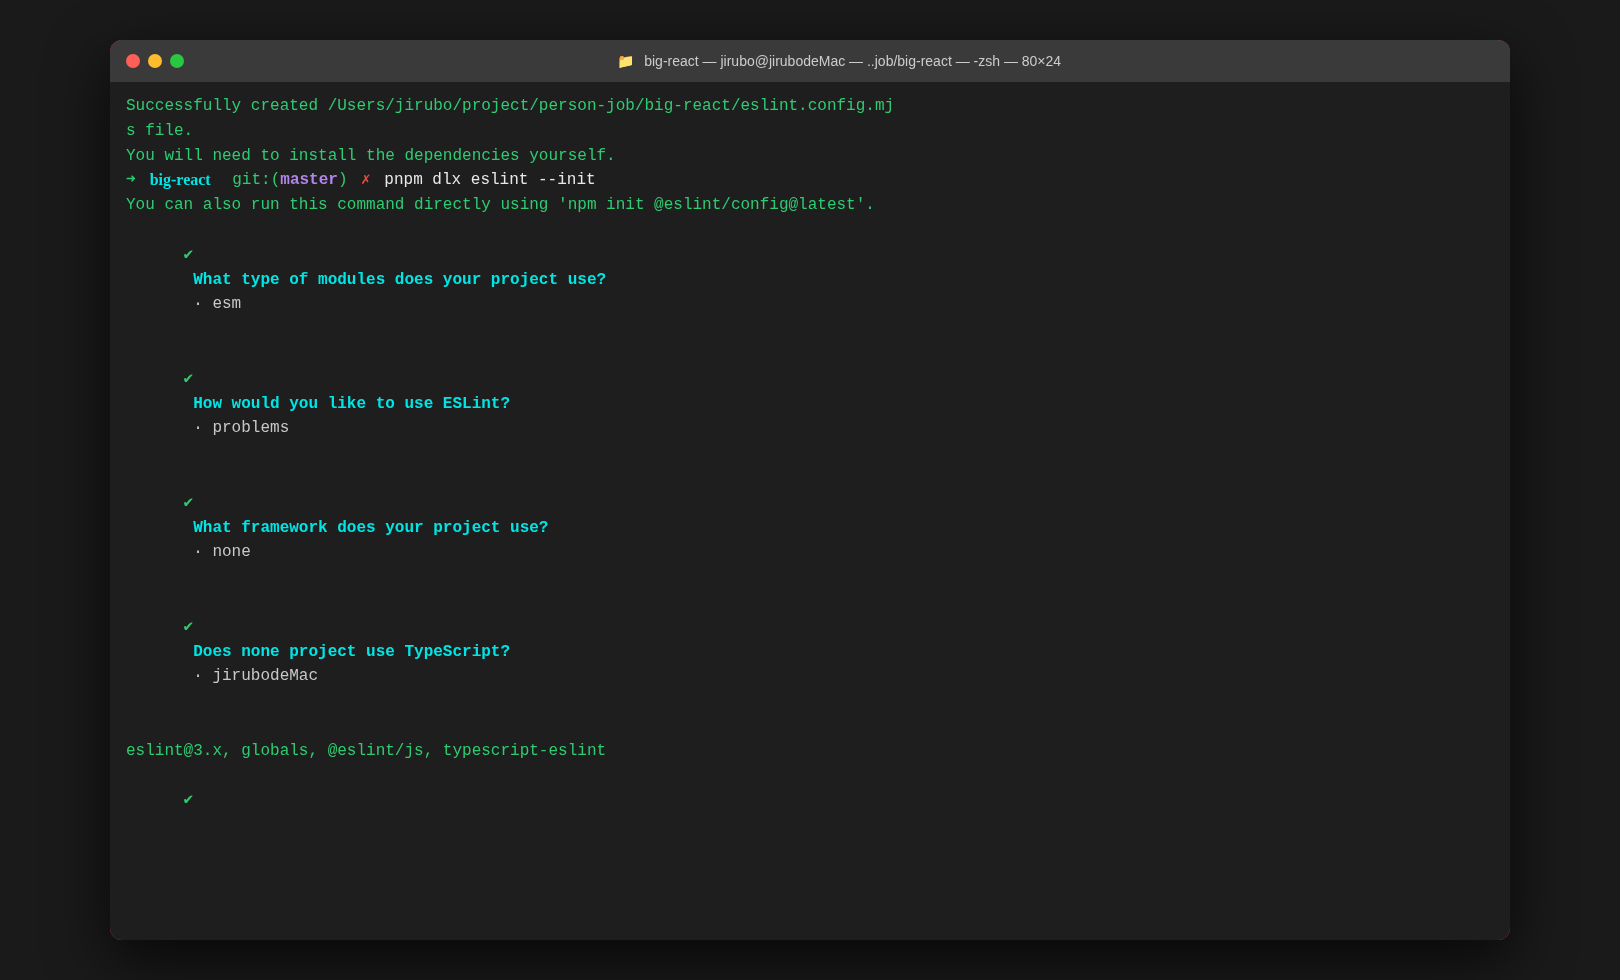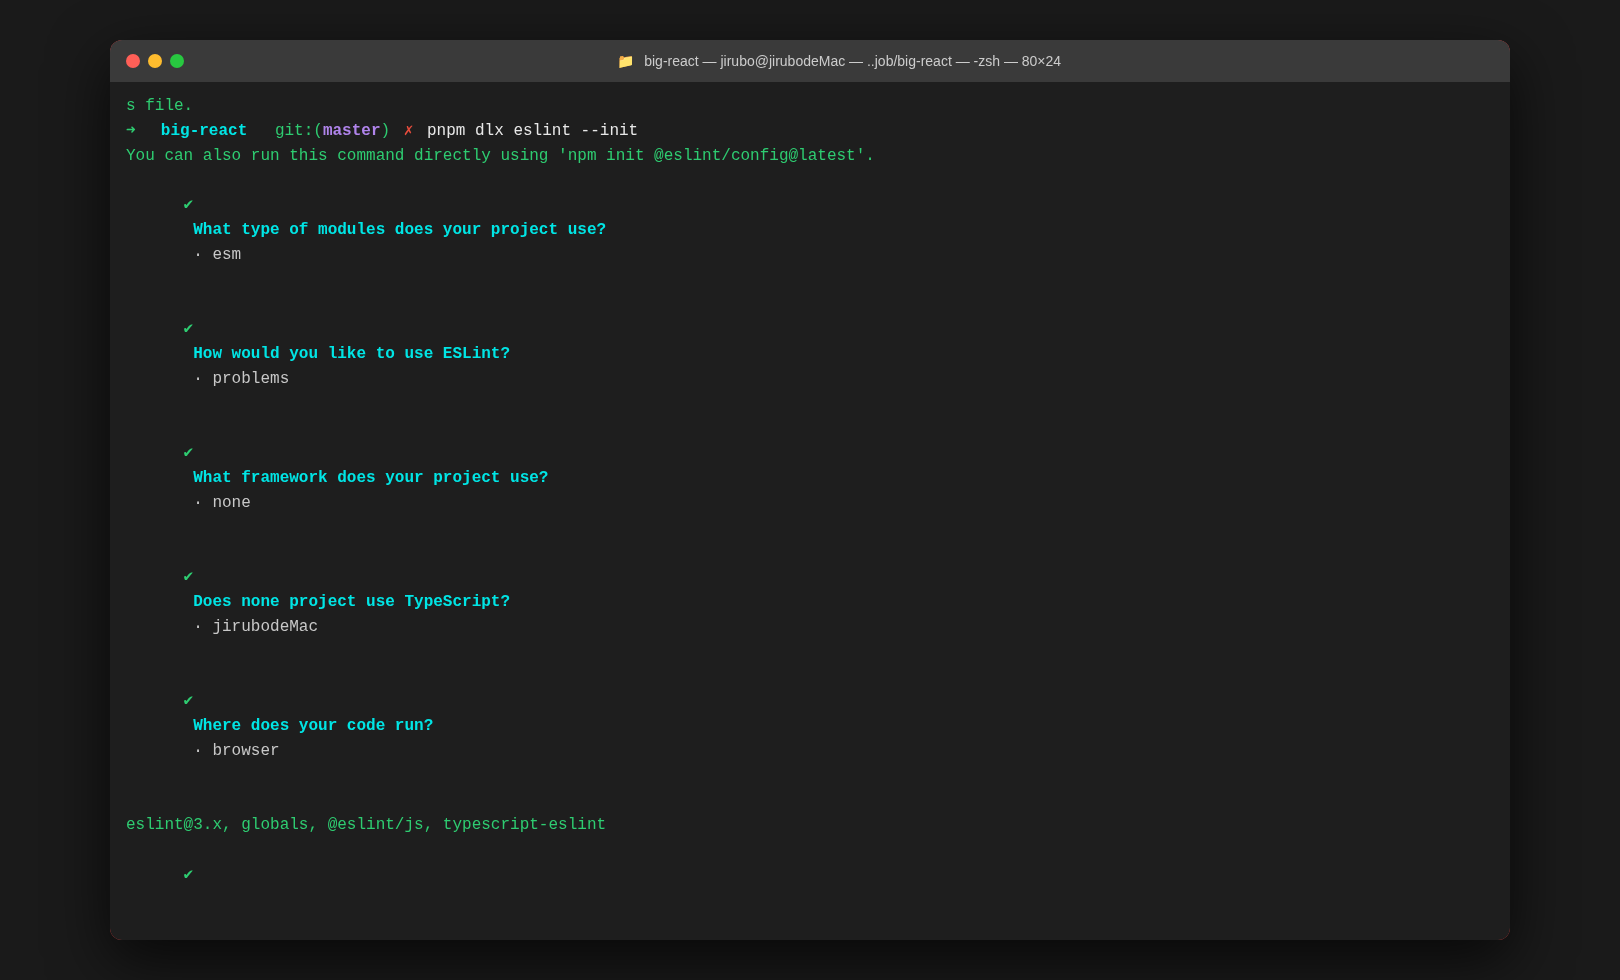--- a/index.html
+++ b/index.html
@@ -136,26 +136,28 @@
       <div class="traffic-light maximize"></div>
     </div>
     <div class="title-text">
       <span class="folder-icon">📁</span>
       <span>big-react — jirubo@jirubodeMac — ..job/big-react — -zsh — 80×24</span>
     </div>
   </div>
 
   <div class="terminal-body">
 
+    <span class="line green">Successfully created /Users/jirubo/project/person-job/big-react/eslint.config.mj</span>
     <span class="line green">s file.</span>
 
+    <span class="line green">You will need to install the dependencies yourself.</span>
 
     <div class="line prompt-line">
       <span class="prompt-arrow">➜</span>
-      <span style="margin-right:18px;" class="prompt-dir">  big-react</span>
+      <span style="margin-right:12px;font-family:Liberation Serif, serif;" class="prompt-dir">  big-react</span>
       <span class="prompt-git"> git:(</span><span class="prompt-branch">master</span><span class="prompt-git">)</span>
       <span class="prompt-x"> ✗</span>
       <span class="prompt-cmd"> pnpm dlx eslint --init</span>
     </div>
 
     <span class="line green">You can also run this command directly using 'npm init @eslint/config@latest'.</span>
 
     <div class="line">
       <span class="check">✔</span>
       <span class="bold-cyan"> What type of modules does your project use?</span>
@@ -169,25 +171,20 @@
     <div class="line">
       <span class="check">✔</span>
       <span class="bold-cyan"> What framework does your project use?</span>
       <span class="dim-white"> · none</span>
     </div>
     <div class="line">
       <span class="check">✔</span>
       <span class="bold-cyan"> Does none project use TypeScript?</span>
       <span class="dim-white"> · jirubodeMac</span>
     </div>
-    <div class="line">
-      <span class="check">✔</span>
-      <span class="bold-cyan"> Where does your code run?</span>
-      <span class="dim-white"> · browser</span>
-    </div>
 
     <span class="line">&nbsp;</span>
     <span class="line green">eslint@3.x, globals, @eslint/js, typescript-eslint</span>
 
     <div class="line">
       <span class="check">✔</span>
       
       
       
     </div>

